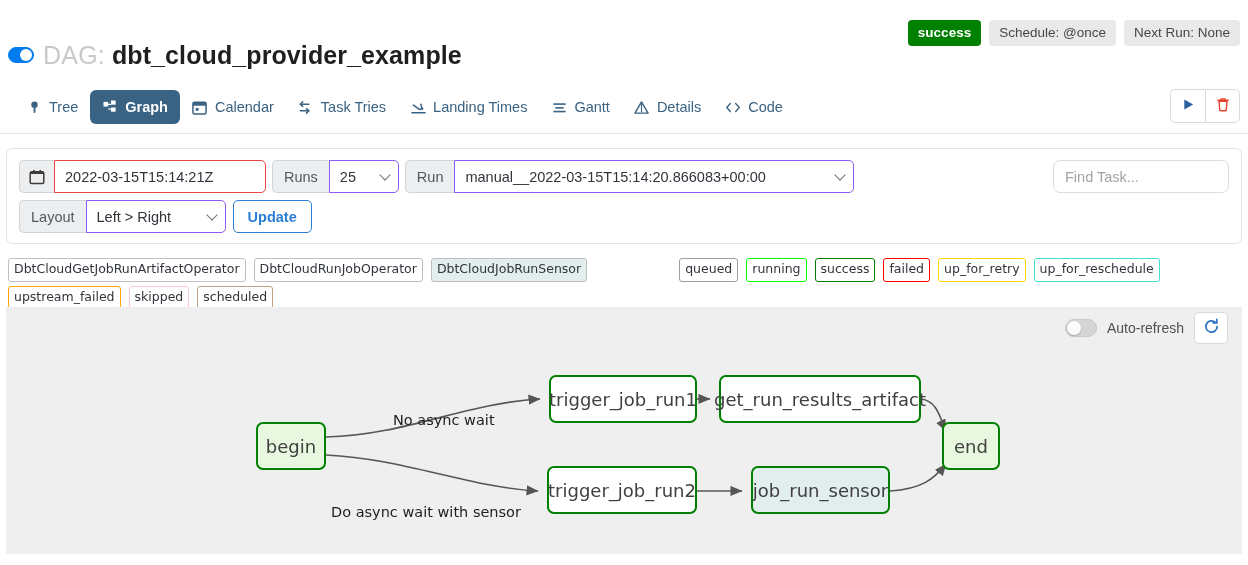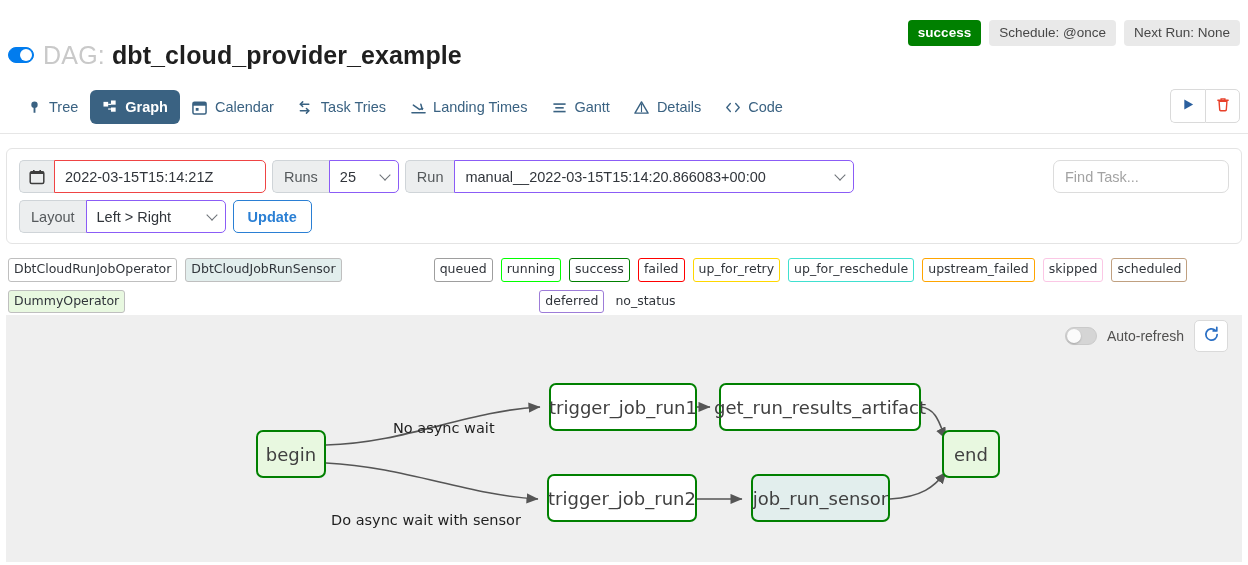--- a/index.html
+++ b/index.html
@@ -118,21 +118,21 @@
     font-size: 12.5px; line-height: 1; padding: 4px 5px 5px;
     border: 1px solid #bfbfbf; border-radius: 3px; background: #fff;
     color: #31353b; margin-right: 8px; white-space: nowrap;
     font-family: "DejaVu Sans", sans-serif;
   }
   .lg.plain { border-color: transparent; background: transparent; padding-left: 2px; }
   .legend-spacer { width: 84px; }
 
   
   .graph-panel {
-    position: absolute; left: 6px; top: 315px; width: 1236px; height: 247px;
+    position: absolute; left: 6px; top: 307px; width: 1236px; height: 247px;
     background: #efefef; border-radius: 0; overflow: hidden;
   }
   .graph-topbar {
     position: absolute; right: 14px; top: 5px; display: flex; align-items: center; gap: 10px;
   }
   .ar-toggle {
     width: 32px; height: 18px; border-radius: 10px; background: #d5d5d5;
     position: relative; border: 1px solid #cacaca;
   }
   .ar-toggle::after {
@@ -319,20 +319,21 @@
         <span class="addon">Layout</span>
         <span class="sel" style="min-width:140px">Left &gt; Right</span>
       </div>
       <button class="btn-update">Update</button>
     </div>
 
     <div class="find-task">Find Task...</div>
   </div>
 
   <div class="legend">
+    <span class="lg" style="background:#ffffff">DbtCloudGetJobRunArtifactOperator</span>
     <span class="lg" style="background:#ffffff">DbtCloudRunJobOperator</span>
     <span class="lg" style="background:#e2eeed">DbtCloudJobRunSensor</span>
     <span class="legend-spacer"></span>
     <span class="lg" style="border-color:#9e9e9e">queued</span>
     <span class="lg" style="border-color:#01ff00">running</span>
     <span class="lg" style="border-color:#008000">success</span>
     <span class="lg" style="border-color:#ff0000">failed</span>
     <span class="lg" style="border-color:#ffd700">up_for_retry</span>
     <span class="lg" style="border-color:#40e0d0">up_for_reschedule</span>
     <span class="lg" style="border-color:#ffa500">upstream_failed</span>

